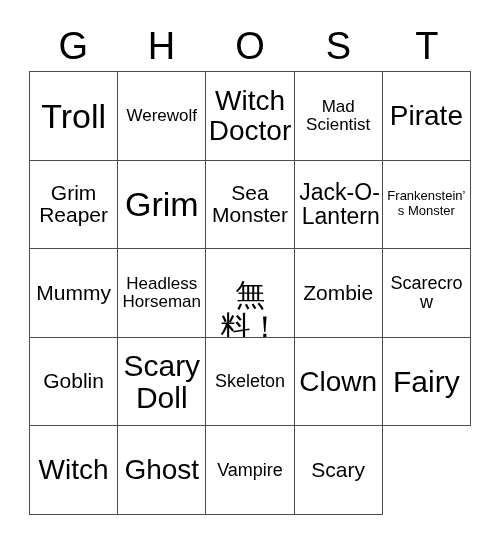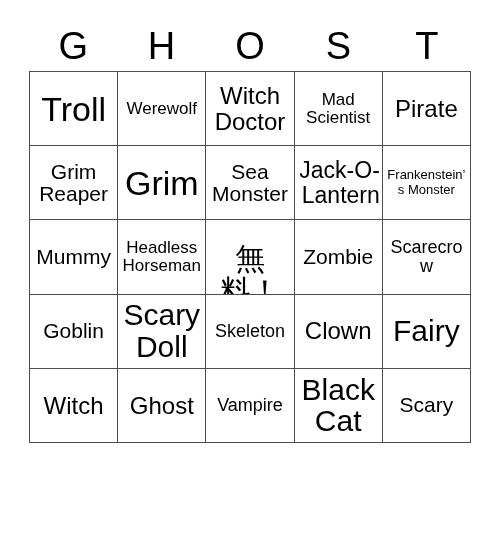--- a/index.html
+++ b/index.html
@@ -42,21 +42,21 @@
     letter-spacing: 0;
     color: #000000;
   }
 
   
   .grid {
     position: absolute;
     left: 29px;
     top: 71px;
     width: 442px;
-    height: 372px;
+    height: 444px;
     box-sizing: border-box;
     border-top: 1.5px solid #4d4d4d;
     border-left: 1.5px solid #4d4d4d;
     display: grid;
     grid-template-columns: repeat(5, 1fr);
     grid-template-rows: repeat(5, 1fr);
     background: #ffffff;
   }
 
   .cell {
@@ -80,21 +80,21 @@
     hyphens: none;
     color: #000000;
   }
 
   
   .fs-xs  { font-size: 13px; line-height: 1.15; }
   .fs-sm  { font-size: 17px; }
   .fs-smm { font-size: 18px; }
   .fs-md  { font-size: 21px; }
   .fs-mdl { font-size: 23px; text-align: right; }
-  .fs-lg  { font-size: 24px; }
+  .fs-lg  { font-size: 28px; }
   .fs-xl  { font-size: 30px; }
   .fs-xxl { font-size: 34px; }
   .fs-free { font-size: 30px; letter-spacing: -0.5px; margin-top: 35px; }
 </style>
 </head>
 <body>
 
 <div class="card">
 
   <div class="header-row">
@@ -169,20 +169,17 @@
       <div class="cell">
         <span class="cell-text fs-lg">Witch</span>
       </div>
       <div class="cell">
         <span class="cell-text fs-lg">Ghost</span>
       </div>
       <div class="cell">
         <span class="cell-text fs-smm">Vampire</span>
       </div>
       <div class="cell">
-        <span class="cell-text fs-xl">Black Cat</span>
-      </div>
-      <div class="cell">
         <span class="cell-text fs-md">Scary</span>
       </div>
     </div>
 
 </div>
 
 </body></html>

